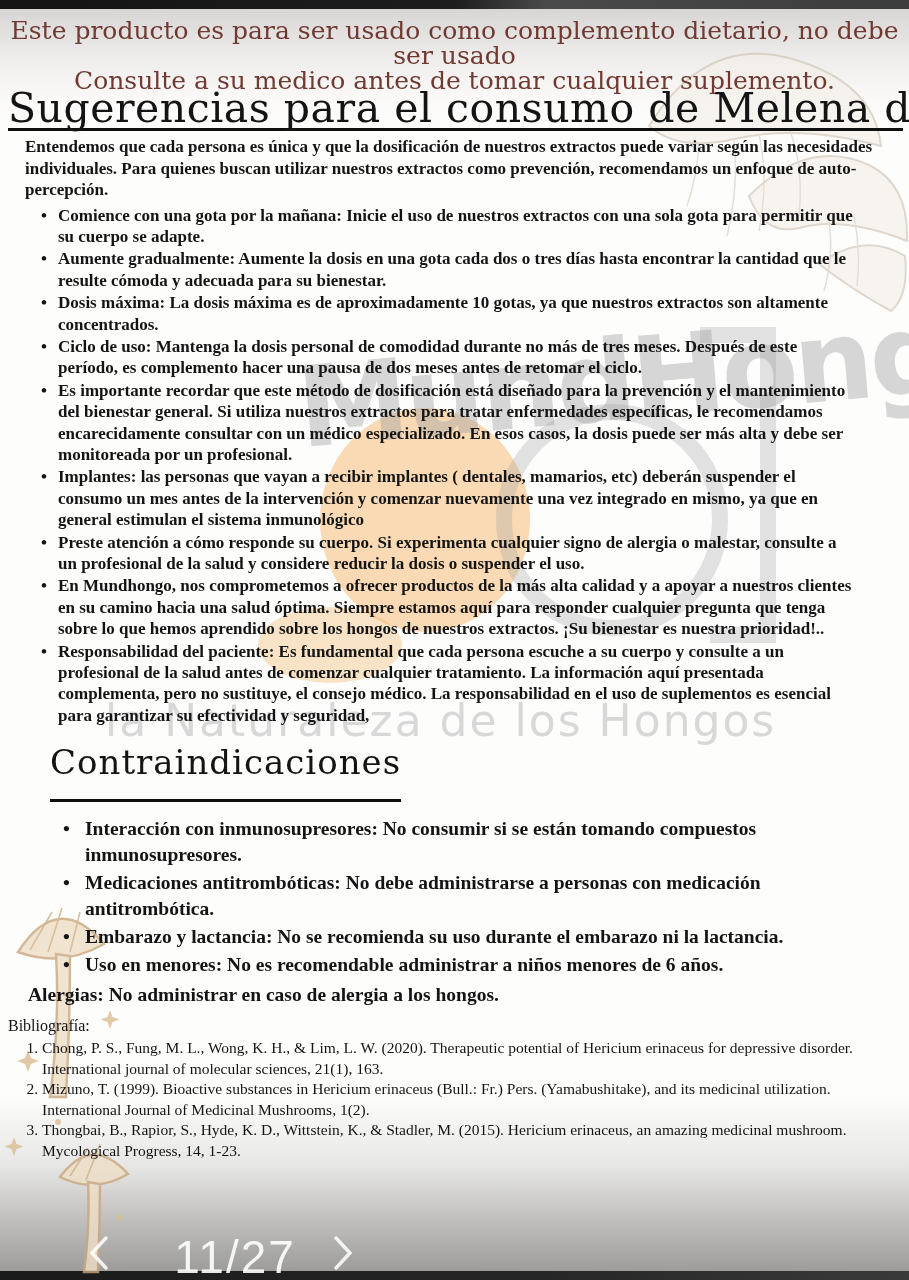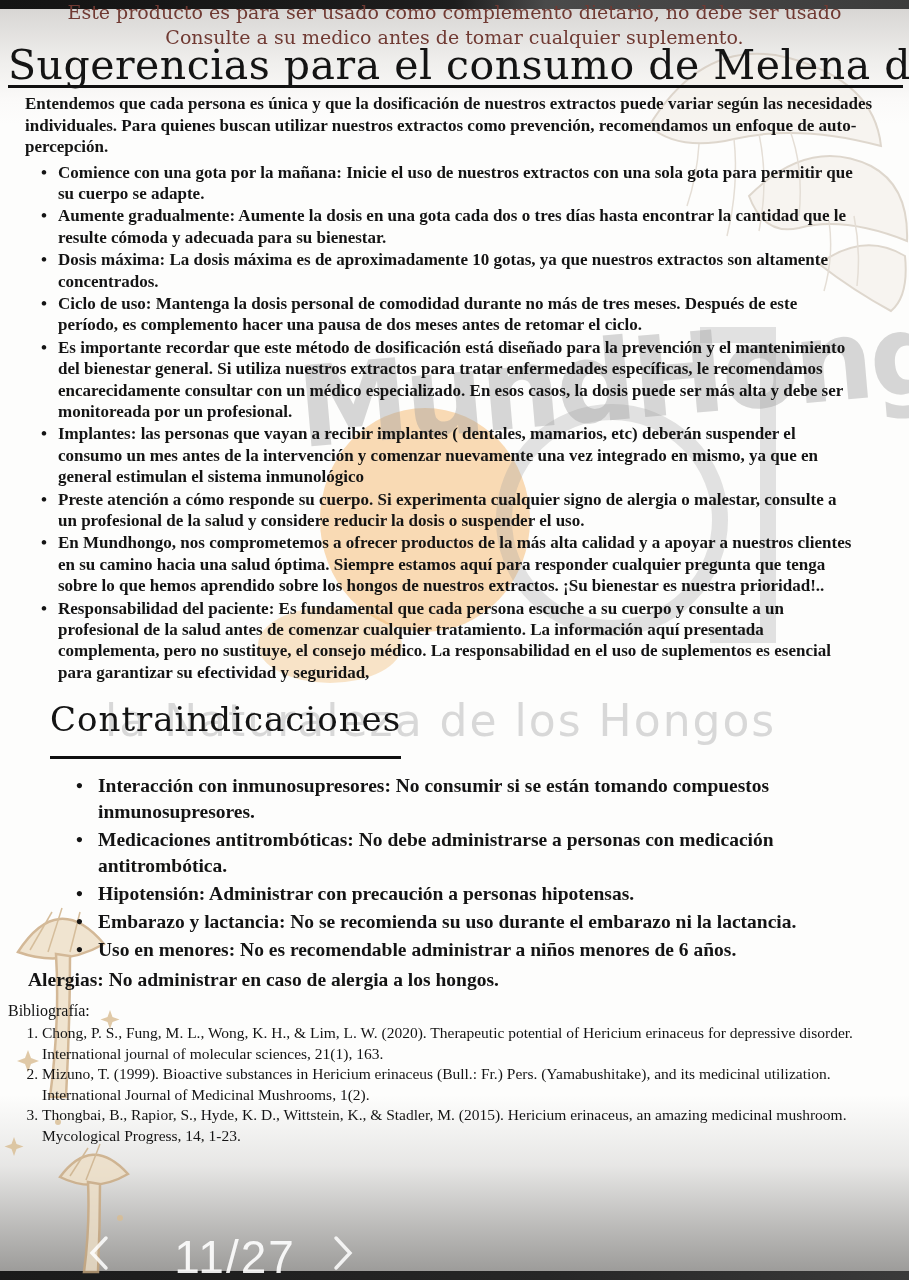--- a/index.html
+++ b/index.html
@@ -18,43 +18,43 @@
     background:linear-gradient(90deg,#1a1a1a 0%,#262626 60%,#3a3a3a 100%);}
 
   .deco{position:absolute;z-index:0;pointer-events:none;}
   #deco-top-right{top:6px;right:0;}
   #deco-bottom-left{top:882px;left:0;}
   #watermark-svg{top:0;left:0;}
 
   
   .content{position:relative;z-index:1;}
 
-  .warning{text-align:center;color:#703a33;
-    font-family:"DejaVu Serif",serif;font-size:19px;line-height:25px;}
+  .warning{padding-top:18px;text-align:center;color:#703a33;
+    font-family:"DejaVu Serif",serif;font-size:25px;line-height:25px;}
 
   h1.doc-title{margin:-4px 6px 0 8px;font-family:"DejaVu Serif",serif;font-weight:400;
     font-size:41px;line-height:38px;letter-spacing:.5px;white-space:nowrap;
     border-bottom:3px solid #101010;padding-bottom:1px;}
 
   .intro{margin:5px 18px 0 25px;font-weight:700;font-size:17px;line-height:21.5px;}
 
   ul.sug-list{margin:4px 56px 0 58px;padding:0;list-style:none;
     font-weight:700;font-size:17px;line-height:21.4px;}
   ul.sug-list li{position:relative;margin:0 0 1px 0;}
   ul.sug-list li::before{content:"\2022";position:absolute;left:-17px;font-size:17px;}
 
   .alert-note{margin:22px 20px 0 50px;font-weight:700;font-size:18px;line-height:26px;}
 
   h2.contra-title{margin:14px 0 0 50px;display:inline-block;
     font-family:"DejaVu Serif",serif;font-weight:400;font-size:34px;line-height:42px;
     letter-spacing:1px;border-bottom:3px solid #101010;padding-bottom:16px;}
 
   ul.contra-list{margin:14px 70px 0 82px;padding:0;list-style:none;
     font-weight:700;font-size:19.5px;line-height:26px;}
-  ul.contra-list li{position:relative;margin:0 0 2px 16px;}
+  ul.contra-list li{position:relative;margin:0 0 2px 3px;}
   ul.contra-list li::before{content:"\2022";position:absolute;left:-22px;}
 
   .allergies{margin:4px 0 0 28px;font-weight:700;font-size:19.5px;line-height:26px;}
 
   .biblio{margin:8px 10px 0 8px;font-size:16px;}
   .biblio-label{font-size:16px;line-height:20px;}
   ol.refs{margin:2px 0 0 0;padding-left:34px;font-size:15.5px;line-height:20.5px;}
   ol.refs li{margin:0;}
 
   
@@ -146,21 +146,20 @@
       <li>En Mundhongo, nos comprometemos a ofrecer productos de la más alta calidad y a apoyar a nuestros clientes en su camino hacia una salud óptima. Siempre estamos aquí para responder cualquier pregunta que tenga sobre lo que hemos aprendido sobre los hongos de nuestros extractos. ¡Su bienestar es nuestra prioridad!..</li>
       <li>Responsabilidad del paciente: Es fundamental que cada persona escuche a su cuerpo y consulte a un profesional de la salud antes de comenzar cualquier tratamiento. La información aquí presentada complementa, pero no sustituye, el consejo médico. La responsabilidad en el uso de suplementos es esencial para garantizar su efectividad y seguridad,</li>
     </ul>
 
 
     <h2 class="contra-title">Contraindicaciones</h2>
 
     <ul class="contra-list">
       <li>Interacción con inmunosupresores: No consumir si se están tomando compuestos inmunosupresores.</li>
       <li>Medicaciones antitrombóticas: No debe administrarse a personas con medicación antitrombótica.</li>
-      <li>Hipotensión: Administrar con precaución a personas hipotensas.</li>
       <li>Embarazo y lactancia: No se recomienda su uso durante el embarazo ni la lactancia.</li>
       <li>Uso en menores: No es recomendable administrar a niños menores de 6 años.</li>
     </ul>
 
     <p class="allergies">Alergias: No administrar en caso de alergia a los hongos.</p>
 
     <div class="biblio">
       <div class="biblio-label">Bibliografía:</div>
       <ol class="refs">
         <li>Chong, P. S., Fung, M. L., Wong, K. H., &amp; Lim, L. W. (2020). Therapeutic potential of Hericium erinaceus for depressive disorder. International journal of molecular sciences, 21(1), 163.</li>

